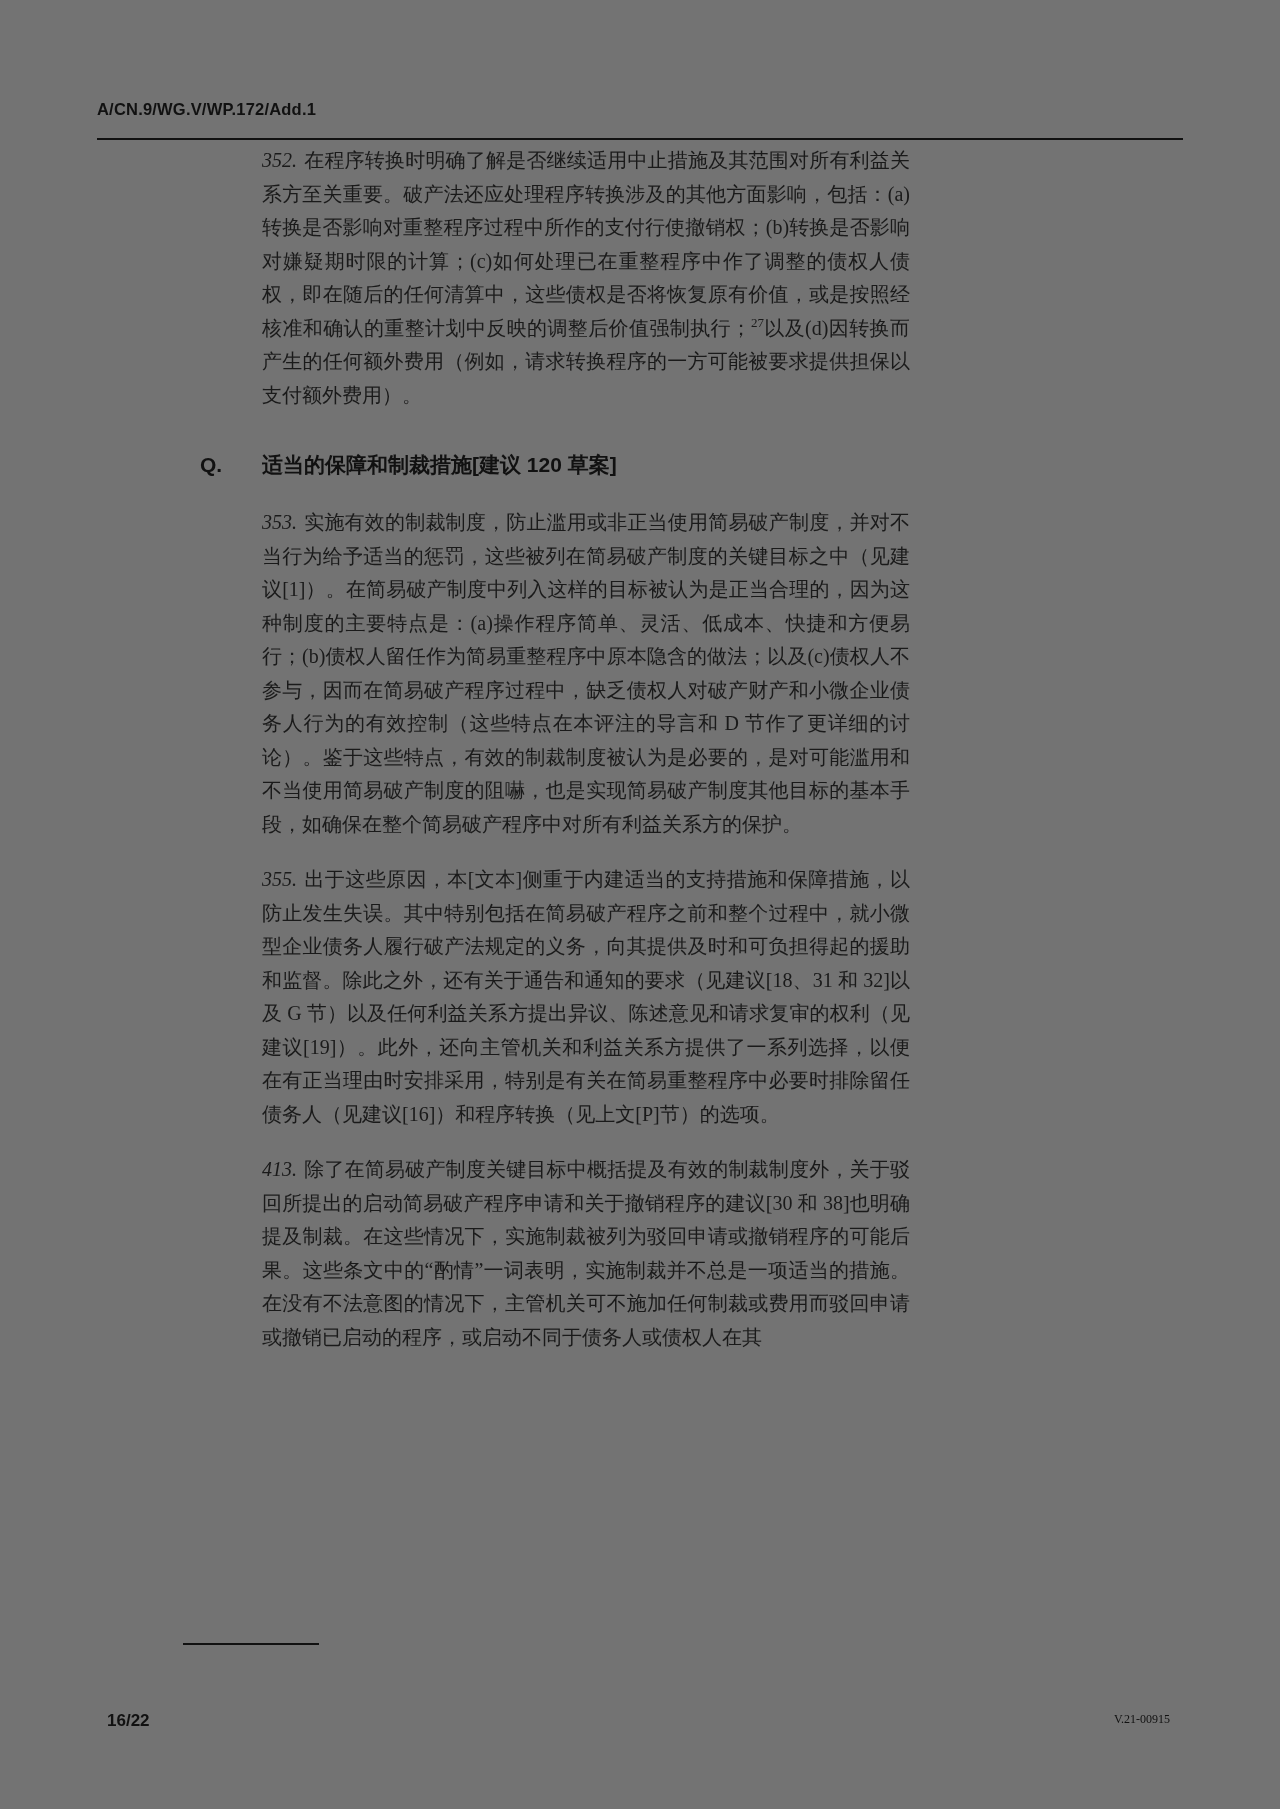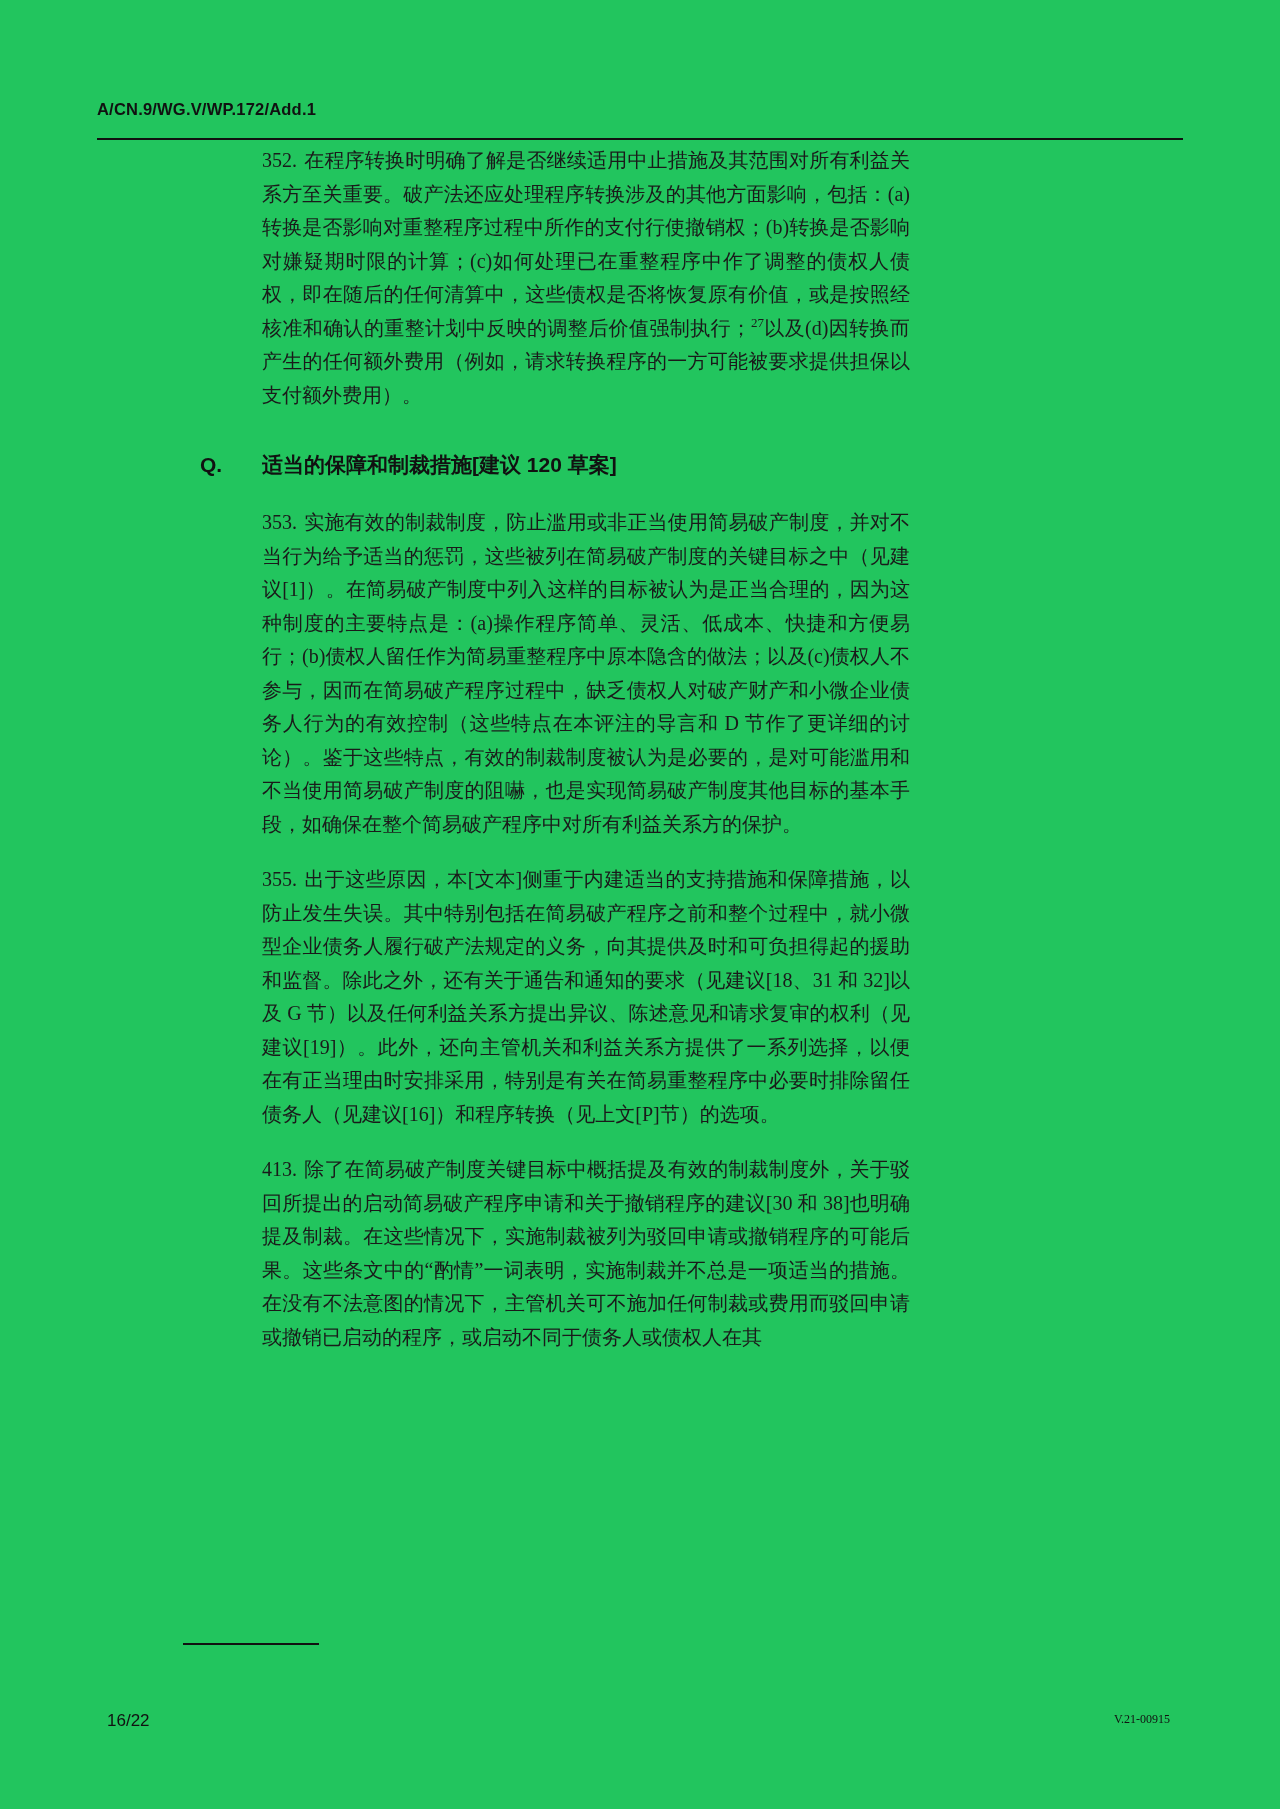--- a/index.html
+++ b/index.html
@@ -1,19 +1,19 @@
 <!DOCTYPE html>
 <html><head>
 <meta charset="utf-8">
 <style>
   html,body { margin:0; padding:0; background:#e8e8e8; }
   .page {
     position:relative;
     width:1280px; height:1809px;
-    background:#22c55e;
+    background:#737373;
     font-family:"Liberation Serif", serif;
     color:#1a1a1a;
     overflow:hidden;
     margin:0 auto;
   }
   .doc-symbol {
     position:absolute; left:97px; top:100px;
     font-family:"Liberation Sans", sans-serif;
     font-weight:700; font-size:16.5px; letter-spacing:0.2px;
     color:#111;
@@ -21,41 +21,41 @@
   .header-rule {
     position:absolute; left:97px; top:138px;
     width:1086px; height:2px; background:#111;
   }
   .content {
     position:absolute; left:262px; top:144px; width:648px;
     font-size:20px; line-height:33.5px;
     text-align:justify; text-justify:inter-ideograph;
   }
   .para { margin:0 0 22px 0; }
-  .para-num { margin-right:7px; }
+  .para-num { margin-right:7px;font-style:italic; }
   .sup-ref { font-size:13px; vertical-align:super; line-height:0; }
   .heading {
     position:relative;
     margin:36px 0 24px 0;
     font-family:"Liberation Sans", sans-serif;
     font-weight:700; font-size:21px; line-height:34px;
     text-align:left; color:#111;
   }
   .h-label { position:absolute; left:-62px; top:0; }
   .footnote-area { position:absolute; left:183px; top:1643px; width:720px; }
   .fn-rule { width:136px; height:2px; background:#111; margin-bottom:13px; }
   .footnote {
     padding-left:27px;
     font-size:16px; font-weight:700; line-height:21px; color:#111;
   }
   .fn-marker { font-size:12px; vertical-align:super; line-height:0; margin-right:6px; font-weight:700; }
   .footer-page {
     position:absolute; left:107px; top:1711px;
     font-family:"Liberation Sans", sans-serif;
-    font-weight:400; font-size:17px; color:#111;
+    font-weight:700; font-size:17px; color:#111;
   }
   .footer-doc {
     position:absolute; right:110px; top:1712px;
     font-size:12px; color:#111;
     font-family:"Liberation Serif", serif;
   }
 </style>
 </head>
 <body>
 

